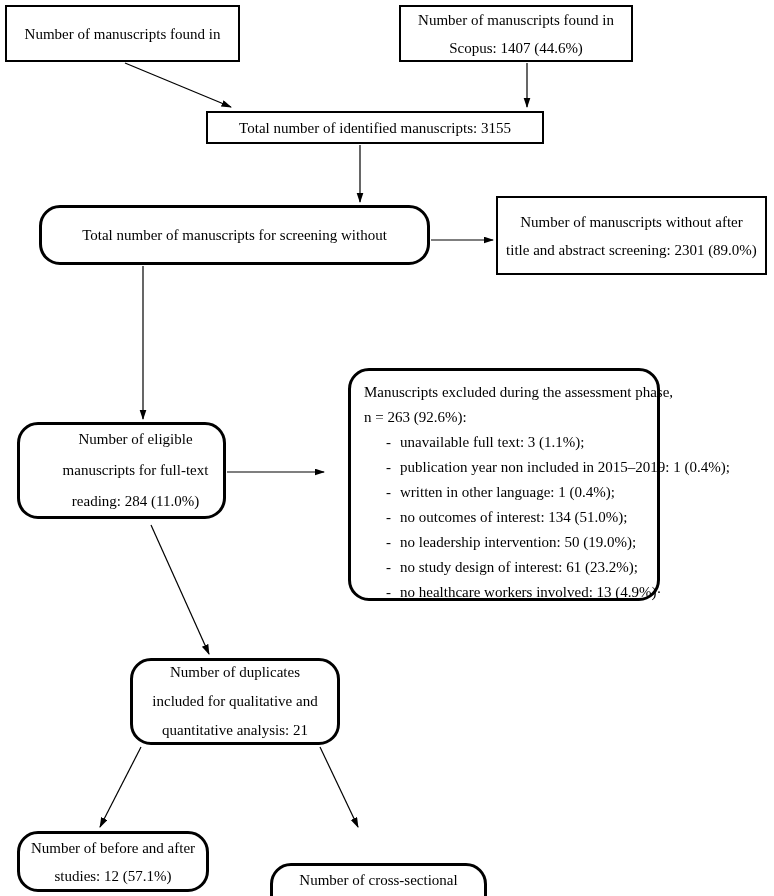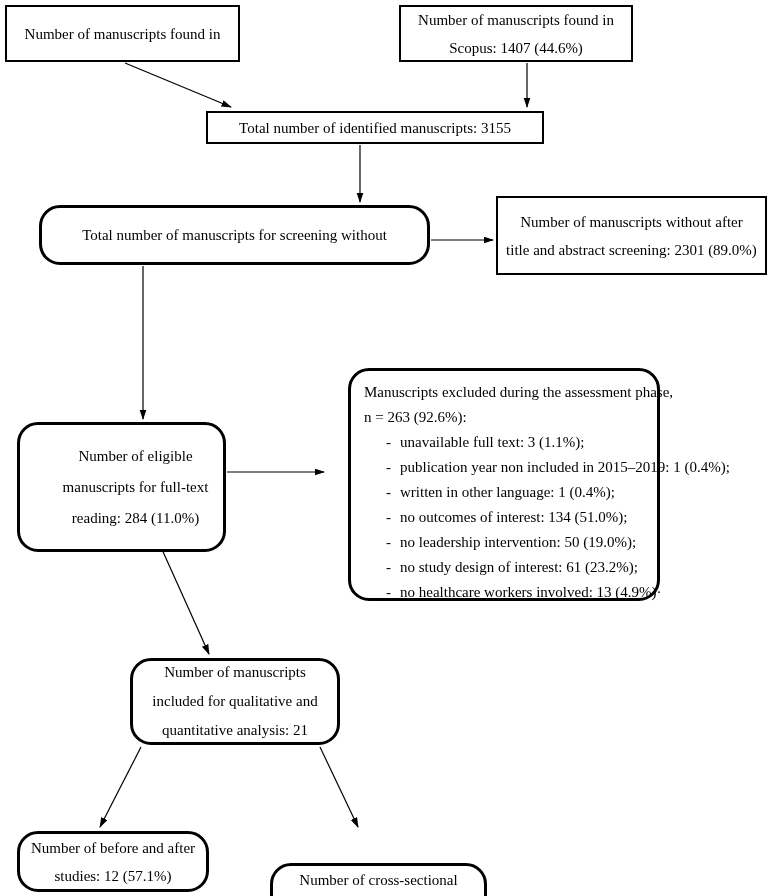--- a/index.html
+++ b/index.html
@@ -44,21 +44,21 @@
   .flow-box .bline {
     line-height: 28px;
     white-space: nowrap;
   }
   
   #box-pubmed          { left: 5px;   top: 5px;   width: 235px; height: 57px; }
   #box-scopus          { left: 399px; top: 5px;   width: 234px; height: 57px; }
   #box-identified      { left: 206px; top: 111px; width: 338px; height: 33px; }
   #box-screening       { left: 39px;  top: 205px; width: 391px; height: 60px; }
   #box-excluded-title  { left: 496px; top: 196px; width: 271px; height: 79px; }
-  #box-eligible        { left: 17px;  top: 422px; width: 209px; height: 130px; padding-left: 28px; }
+  #box-eligible        { left: 17px;  top: 422px; width: 209px; height: 97px; padding-left: 28px; }
   #box-eligible .bline { line-height: 31px; }
   #box-included        { left: 130px; top: 658px; width: 210px; height: 87px; }
   #box-included .bline { line-height: 29px; }
   #box-before-after    { left: 17px;  top: 831px; width: 192px; height: 61px; }
   #box-cross-sectional { left: 270px; top: 831px; width: 217px; height: 61px; margin-top: 32px; }
 
   
   #box-excluded-assessment {
     left: 327px;
     top: 368px;
@@ -165,21 +165,21 @@
       <span class="dash">-</span>
       <span class="item-text">no study design of interest: 61 (23.2%);</span>
     </div>
     <div class="item">
       <span class="dash">-</span>
       <span class="item-text">no healthcare workers involved: 13 (4.9%)·</span>
     </div>
   </div>
 
   <div class="flow-box thick" id="box-included">
-    <div class="bline">Number of manuscripts</div>
+    <div class="bline">Number of duplicates</div>
     <div class="bline">included for qualitative and</div>
     <div class="bline">quantitative analysis: 21</div>
   </div>
 
   <div class="flow-box thick" id="box-before-after">
     <div class="bline">Number of before and after</div>
     <div class="bline">studies: 12 (57.1%)</div>
   </div>
 
   <div class="flow-box thick" id="box-cross-sectional">

